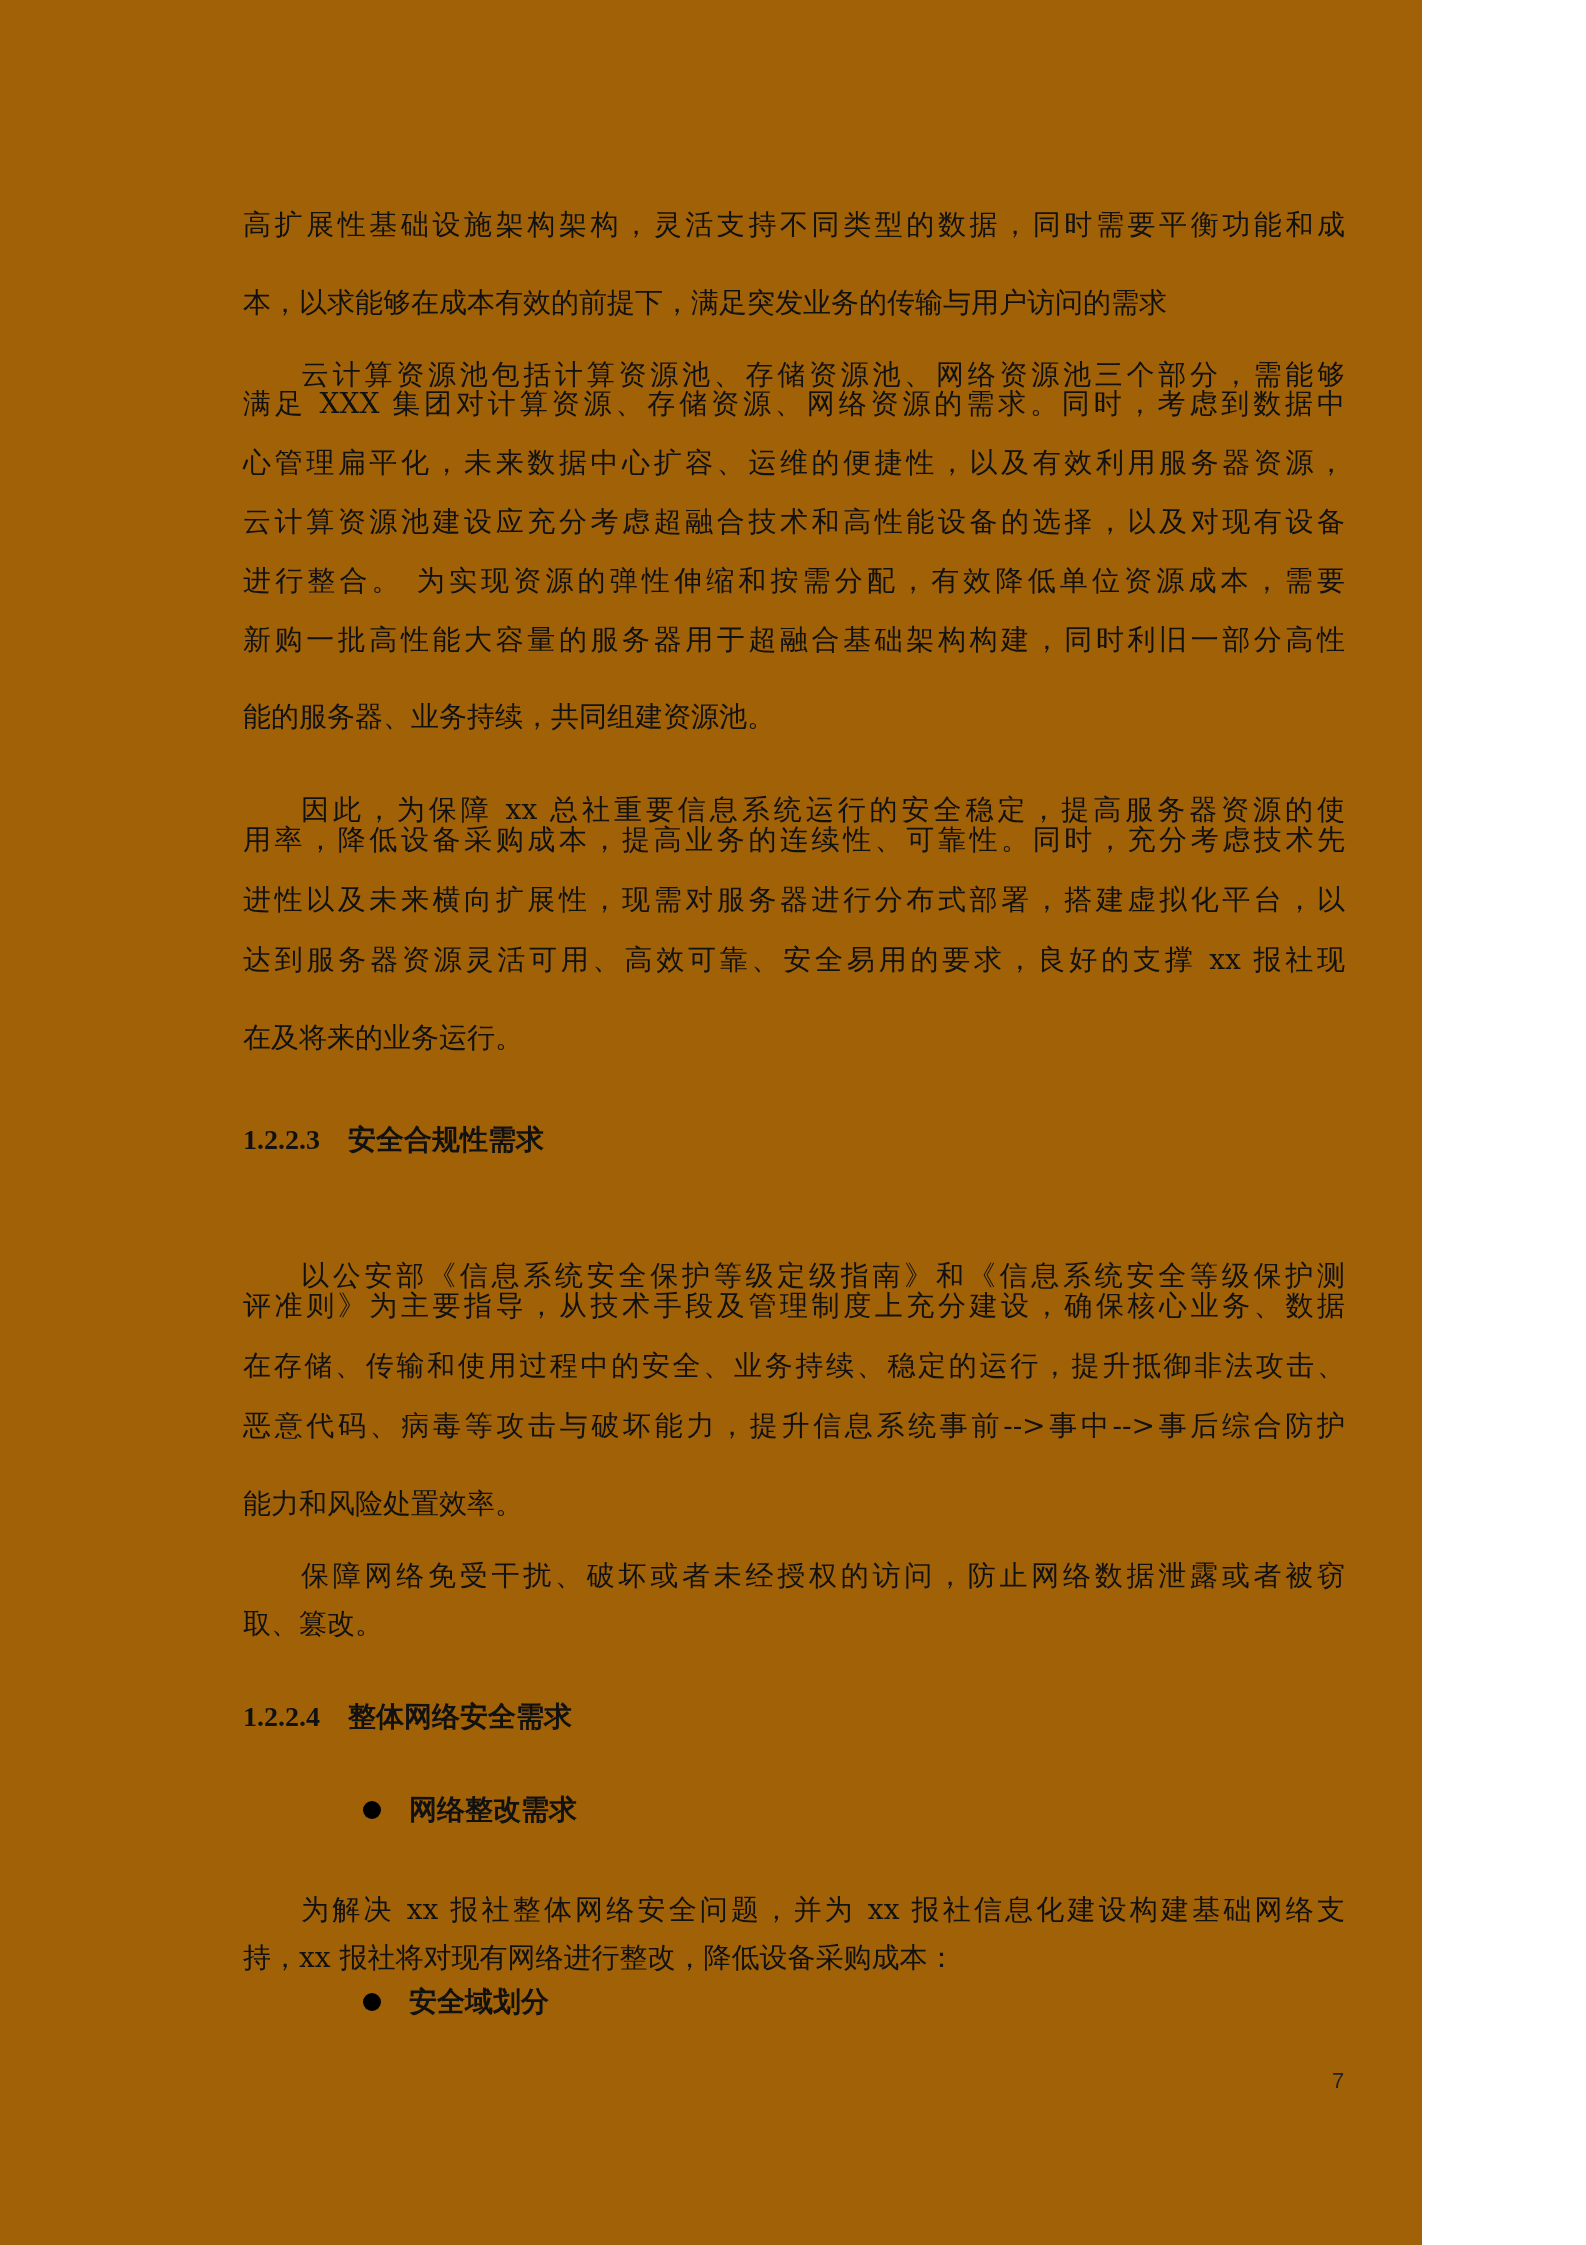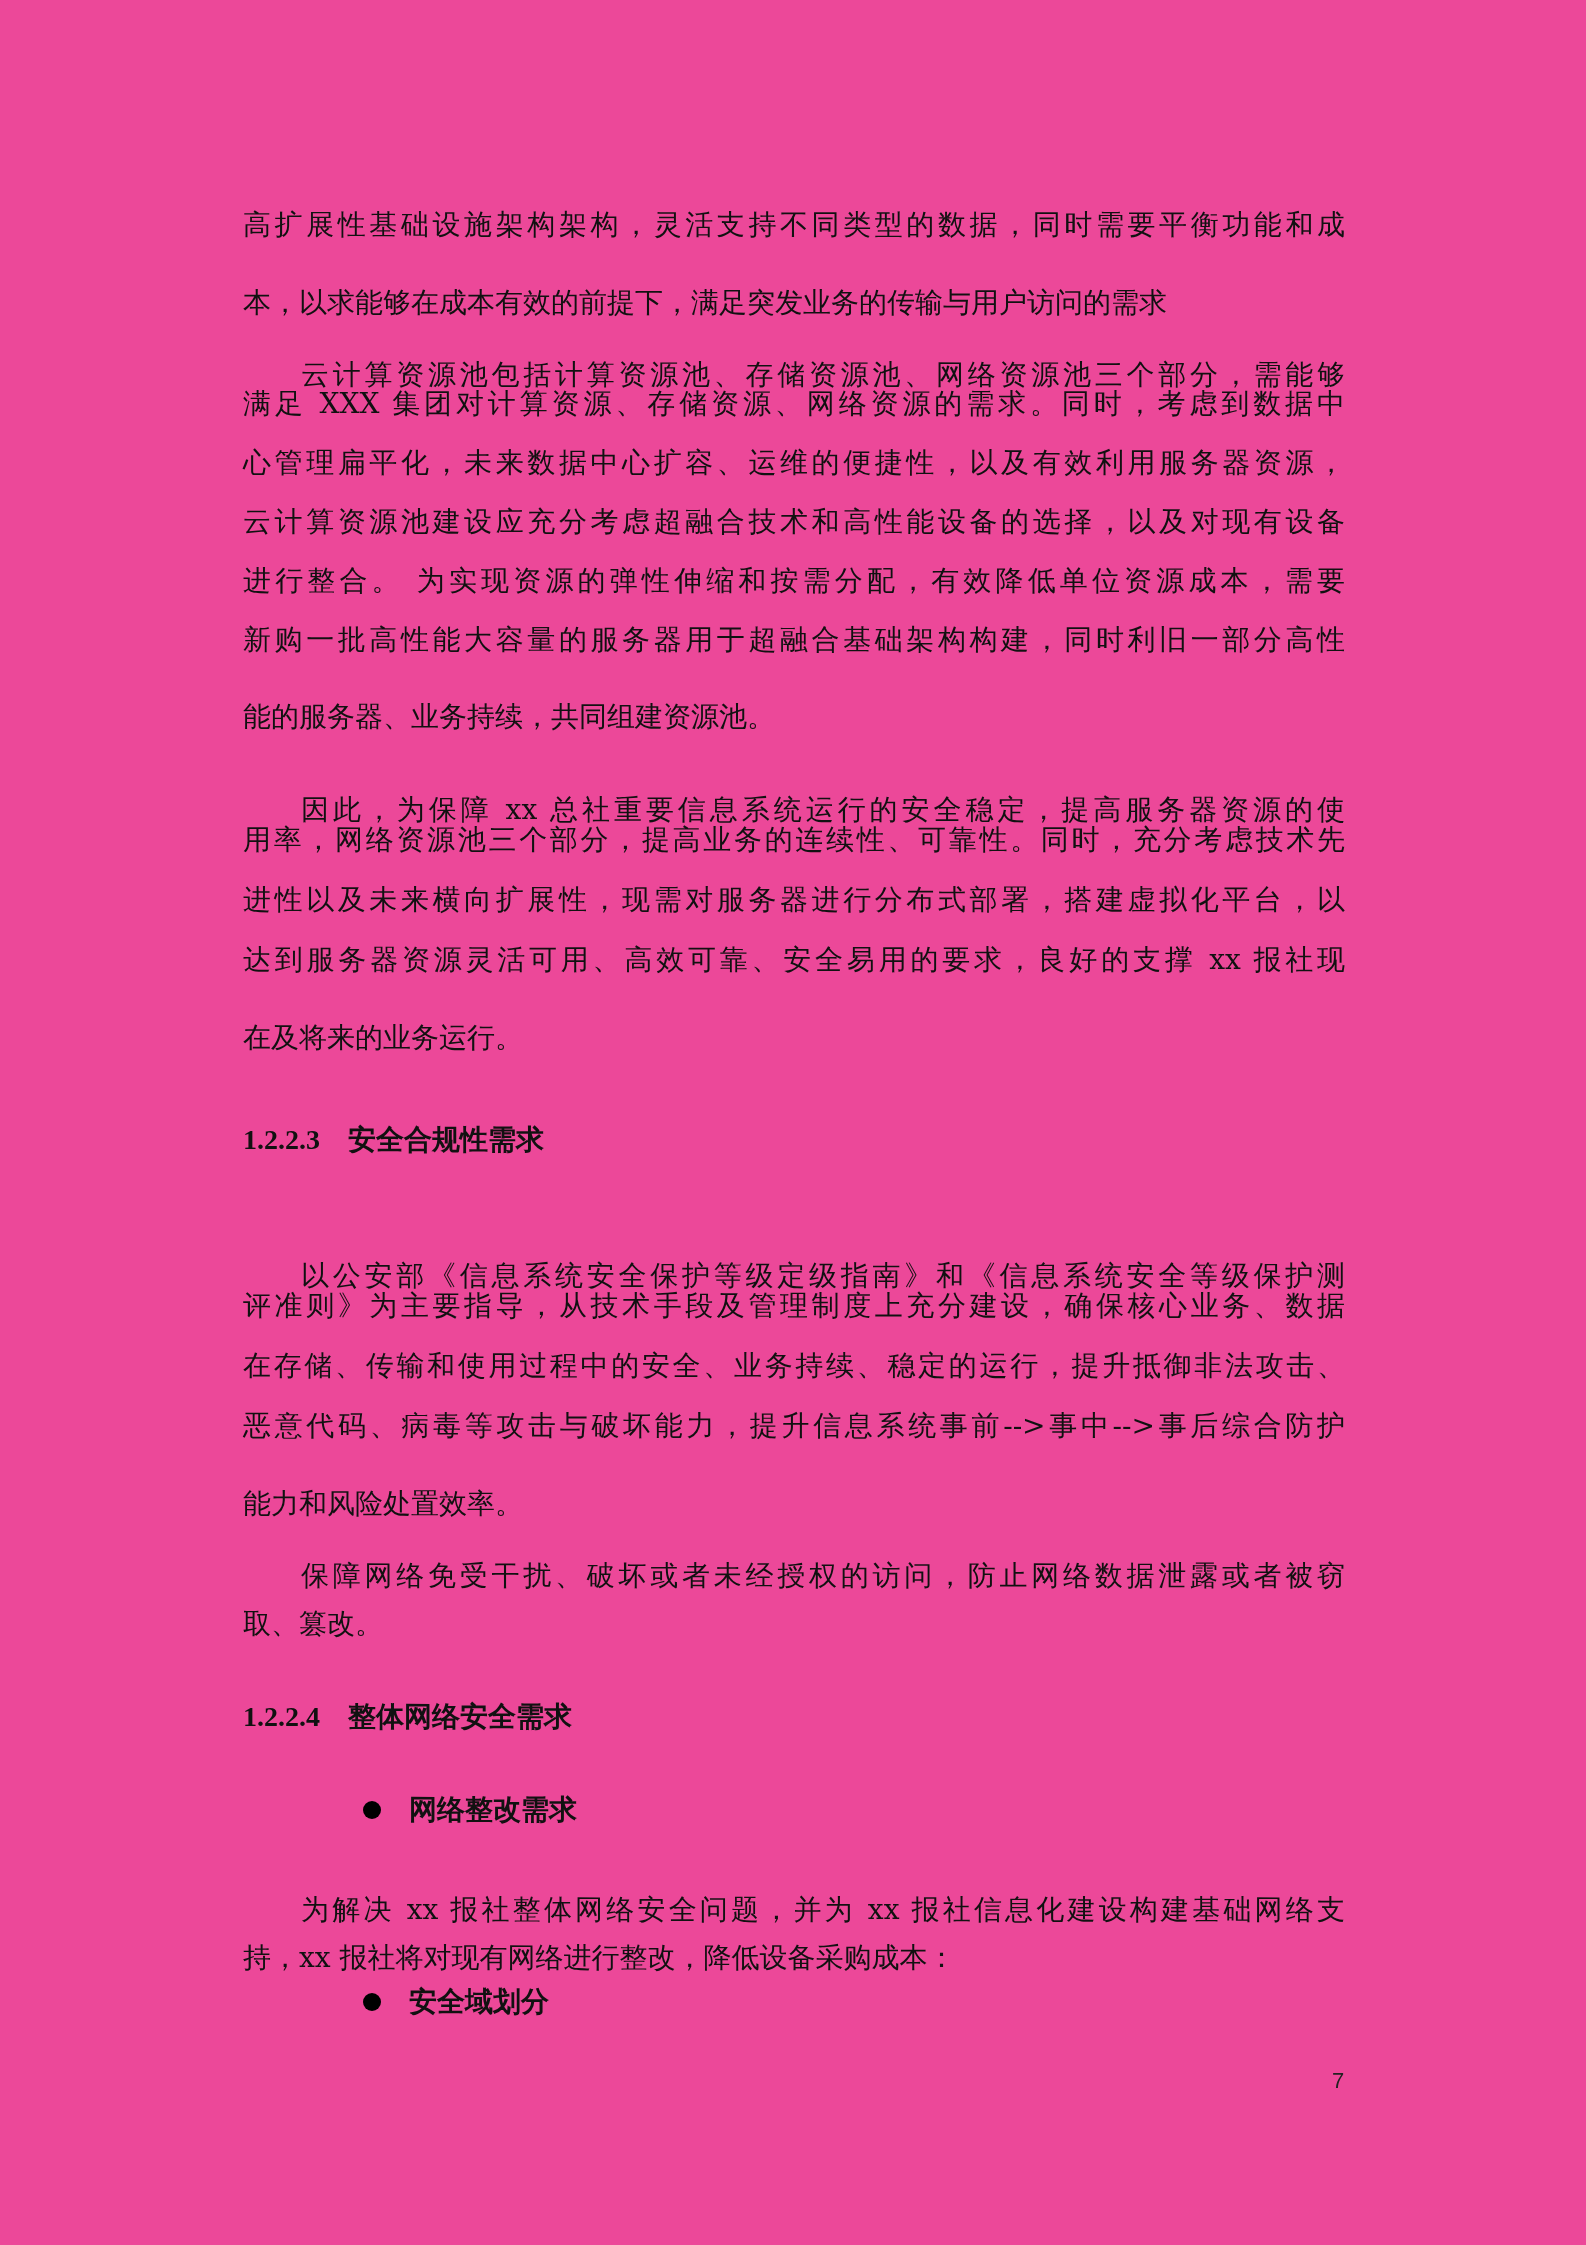--- a/index.html
+++ b/index.html
@@ -1,18 +1,18 @@
 <!DOCTYPE html>
 <html><head>
 <meta charset="utf-8">
 <style>
   html, body { margin: 0; padding: 0; background: #ffffff; }
   body { width: 1586px; height: 2245px; position: relative; overflow: hidden;
          font-family: "DejaVu Serif", "Liberation Serif", serif; color: #111111; }
-  .page { position: absolute; left: 0; top: 0; width: 1586px; height: 2245px; background: #ec4899; }
+  .page { position: absolute; left: 0; top: 0; width: 1422px; height: 2245px; background: #a16207; }
   .content { position: absolute; left: 243px; top: 0; width: 1102px; }
   .line { position: absolute; left: 0; width: 1102px; height: 40px;
           font-size: 28px; line-height: 40px; white-space: nowrap;
           text-align: justify; text-align-last: justify; letter-spacing: 0; }
   .line.last { text-align-last: left; margin-top: 18px; }
   .indent { padding-left: 58px; box-sizing: border-box; margin-top: 30px; }
   .heading { position: absolute; left: 0; height: 40px; font-size: 28px; line-height: 40px;
              font-weight: bold; white-space: nowrap; }
   .heading .num { font-family: "Liberation Serif", serif; font-weight: bold; margin-right: 28px; }
   .bullet-item { position: absolute; left: 120px; height: 40px; font-size: 28px; line-height: 40px; white-space: nowrap; font-weight: bold; }
@@ -32,21 +32,21 @@
 
     <div class="line indent" style="top:325px">云计算资源池包括计算资源池、存储资源池、网络资源池三个部分，需能够</div>
     <div class="line" style="top:384px">满足 XXX 集团对计算资源、存储资源、网络资源的需求。同时，考虑到数据中</div>
     <div class="line" style="top:443px">心管理扁平化，未来数据中心扩容、运维的便捷性，以及有效利用服务器资源，</div>
     <div class="line" style="top:502px">云计算资源池建设应充分考虑超融合技术和高性能设备的选择，以及对现有设备</div>
     <div class="line" style="top:561px">进行整合。 为实现资源的弹性伸缩和按需分配，有效降低单位资源成本，需要</div>
     <div class="line" style="top:620px">新购一批高性能大容量的服务器用于超融合基础架构构建，同时利旧一部分高性</div>
     <div class="line last" style="top:679px">能的服务器、业务持续，共同组建资源池。</div>
 
     <div class="line indent" style="top:760px">因此，为保障 xx 总社重要信息系统运行的安全稳定，提高服务器资源的使</div>
-    <div class="line" style="top:820px">用率，网络资源池三个部分，提高业务的连续性、可靠性。同时，充分考虑技术先</div>
+    <div class="line" style="top:820px">用率，降低设备采购成本，提高业务的连续性、可靠性。同时，充分考虑技术先</div>
     <div class="line" style="top:880px">进性以及未来横向扩展性，现需对服务器进行分布式部署，搭建虚拟化平台，以</div>
     <div class="line" style="top:940px">达到服务器资源灵活可用、高效可靠、安全易用的要求，良好的支撑 xx 报社现</div>
     <div class="line last" style="top:1000px">在及将来的业务运行。</div>
 
     <div class="heading" style="top:1120px">
       <span class="num">1.2.2.3</span><span>安全合规性需求</span>
     </div>
 
     <div class="line indent" style="top:1226px">以公安部《信息系统安全保护等级定级指南》和《信息系统安全等级保护测</div>
     <div class="line" style="top:1286px">评准则》为主要指导，从技术手段及管理制度上充分建设，确保核心业务、数据</div>

